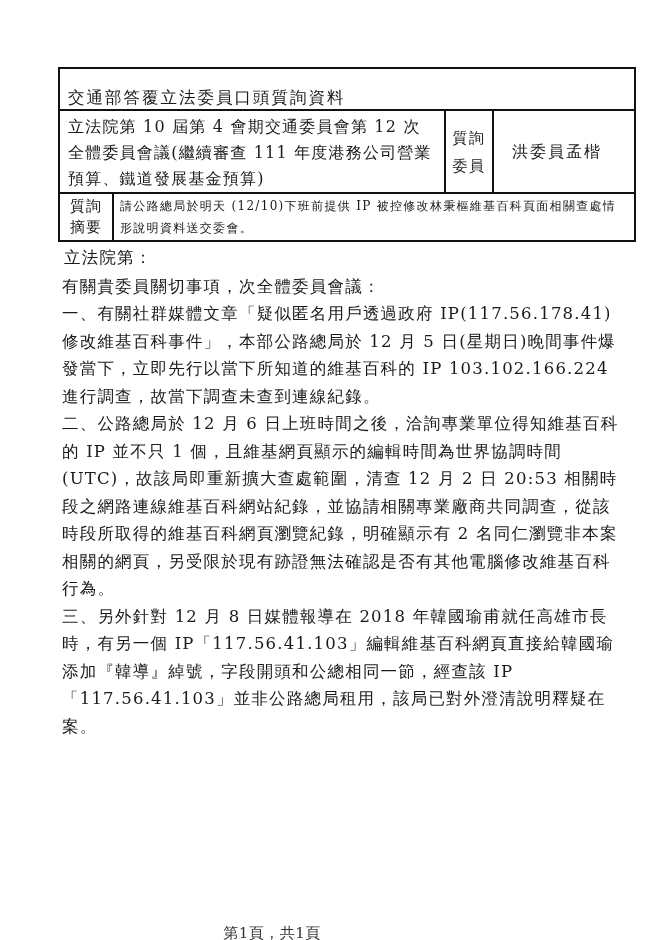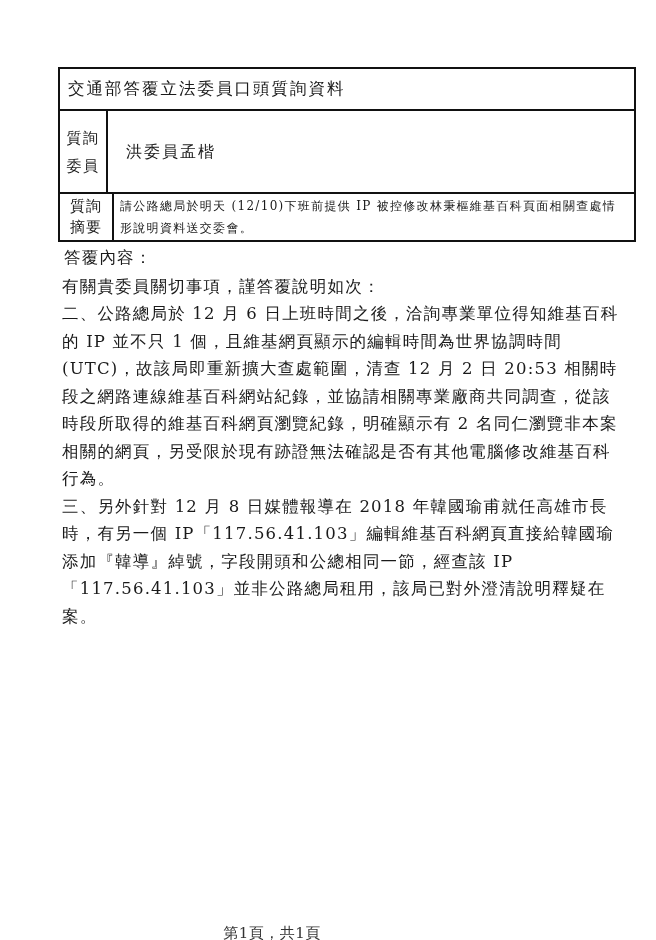--- a/index.html
+++ b/index.html
@@ -3,21 +3,21 @@
 <meta charset="utf-8">
 <style>
   html, body { margin:0; padding:0; background:#ffffff; }
   body { width:656px; height:940px; position:relative; overflow:hidden;
          font-family:"DejaVu Serif","Liberation Serif",serif; color:#1a1a1a; }
   .page { position:absolute; left:0; top:0; width:656px; height:940px; background:#fff; }
   .tbl { position:absolute; left:58px; top:67px; width:578px; border:2px solid #111; box-sizing:border-box; }
   .row { display:flex; border-bottom:2px solid #111; box-sizing:border-box; }
   .row:last-child { border-bottom:none; }
   .cell { box-sizing:border-box; font-size:16px; line-height:26px; letter-spacing:1.5px; }
-  .r1 { height:42px; align-items:center; padding:0 8px; justify-content:space-between; }
+  .r1 { height:42px; align-items:flex-end; padding:0 8px; justify-content:space-between; }
   .r1 .t { font-size:16.5px; letter-spacing:2px; }
   .r2 { height:83px; }
   .r2 .c1 { width:386px; padding:3px 8px; border-right:2px solid #111; font-size:16px; line-height:26px; letter-spacing:1.2px; }
   .r2 .c2 { width:48px; border-right:2px solid #111; display:flex; flex-direction:column; align-items:center; justify-content:center; font-size:15px; line-height:28px; }
   .r2 .c3 { flex:1; display:flex; align-items:center; padding-left:18px; font-size:16px; letter-spacing:2px; }
   .r3 { height:46px; }
   .r3 .c1 { width:54px; border-right:2px solid #111; display:flex; flex-direction:column; align-items:center; justify-content:center; font-size:15px; line-height:21px; letter-spacing:1px; }
   .r3 .c2 { flex:1; padding:1px 6px; font-size:12px; line-height:22px; letter-spacing:1.3px; }
   .body { position:absolute; left:62px; top:244px; width:560px; font-size:16.5px; line-height:27.5px; letter-spacing:1.2px; }
   .body p { margin:0; }
@@ -29,37 +29,39 @@
 <body>
 
 <div class="page">
 
   <div class="tbl">
     <div class="row r1">
       <span class="t">交通部答覆立法委員口頭質詢資料</span>
     </div>
 
     <div class="row r2">
+      <div class="cell c1">立法院第 10 屆第 4 會期交通委員會第 12 次全體委員會議(繼續審查 111 年度港務公司營業預算、鐵道發展基金預算)</div>
       <div class="cell c2">
         <span>質詢</span>
         <span>委員</span>
       </div>
       <div class="cell c3">洪委員孟楷</div>
     </div>
 
     <div class="row r3">
       <div class="cell c1">
         <span>質詢</span>
         <span>摘要</span>
       </div>
       <div class="cell c2">請公路總局於明天 (12/10)下班前提供 IP 被控修改林秉樞維基百科頁面相關查處情形說明資料送交委會。</div>
     </div>
   </div>
 
   <div class="body">
-    <p class="heading">答覆內容：</p>
-    <p>有關貴委員關切事項，謹答覆說明如次：</p>
+    <p class="heading">立法院第：</p>
+    <p>有關貴委員關切事項，次全體委員會議：</p>
+    <p class="ind">一、有關社群媒體文章「疑似匿名用戶透過政府 IP(117.56.178.41)修改維基百科事件」，本部公路總局於 12 月 5 日(星期日)晚間事件爆發當下，立即先行以當下所知道的維基百科的 IP 103.102.166.224 進行調查，故當下調查未查到連線紀錄。</p>
     <p class="ind">二、公路總局於 12 月 6 日上班時間之後，洽詢專業單位得知維基百科的 IP 並不只 1 個，且維基網頁顯示的編輯時間為世界協調時間(UTC)，故該局即重新擴大查處範圍，清查 12 月 2 日 20:53 相關時段之網路連線維基百科網站紀錄，並協請相關專業廠商共同調查，從該時段所取得的維基百科網頁瀏覽紀錄，明確顯示有 2 名同仁瀏覽非本案相關的網頁，另受限於現有跡證無法確認是否有其他電腦修改維基百科行為。</p>
     <p class="ind">三、另外針對 12 月 8 日媒體報導在 2018 年韓國瑜甫就任高雄市長時，有另一個 IP「117.56.41.103」編輯維基百科網頁直接給韓國瑜添加『韓導』綽號，字段開頭和公總相同一節，經查該 IP「117.56.41.103」並非公路總局租用，該局已對外澄清說明釋疑在案。</p>
   </div>
 
   <div class="footer">第1頁，共1頁</div>
 </div>
 
 </body></html>

